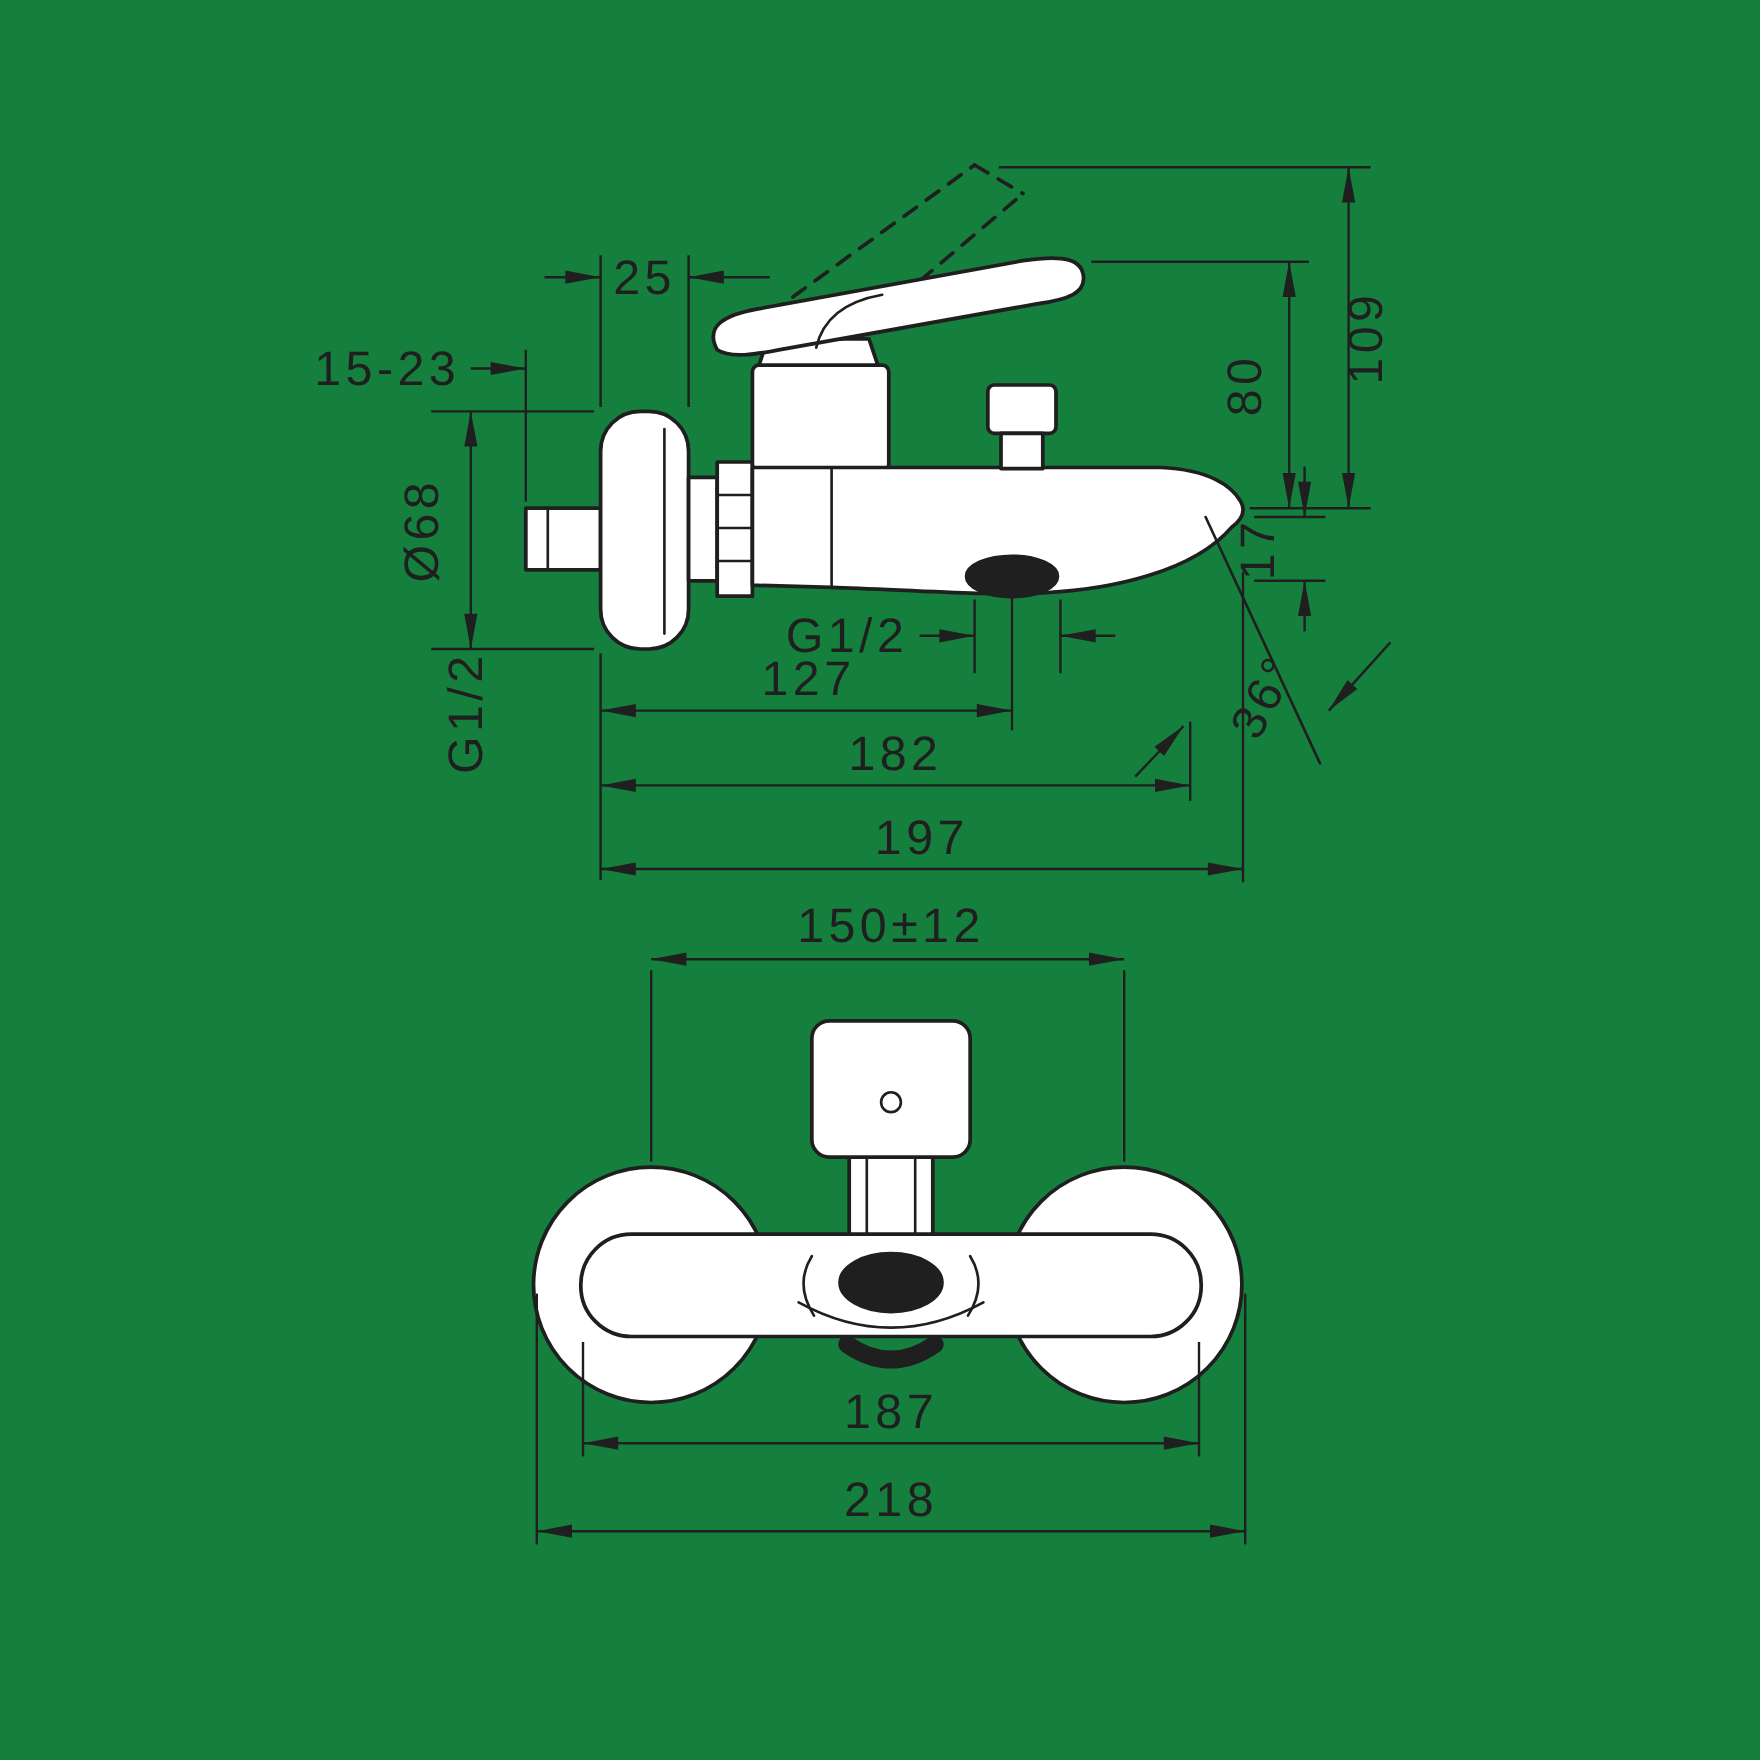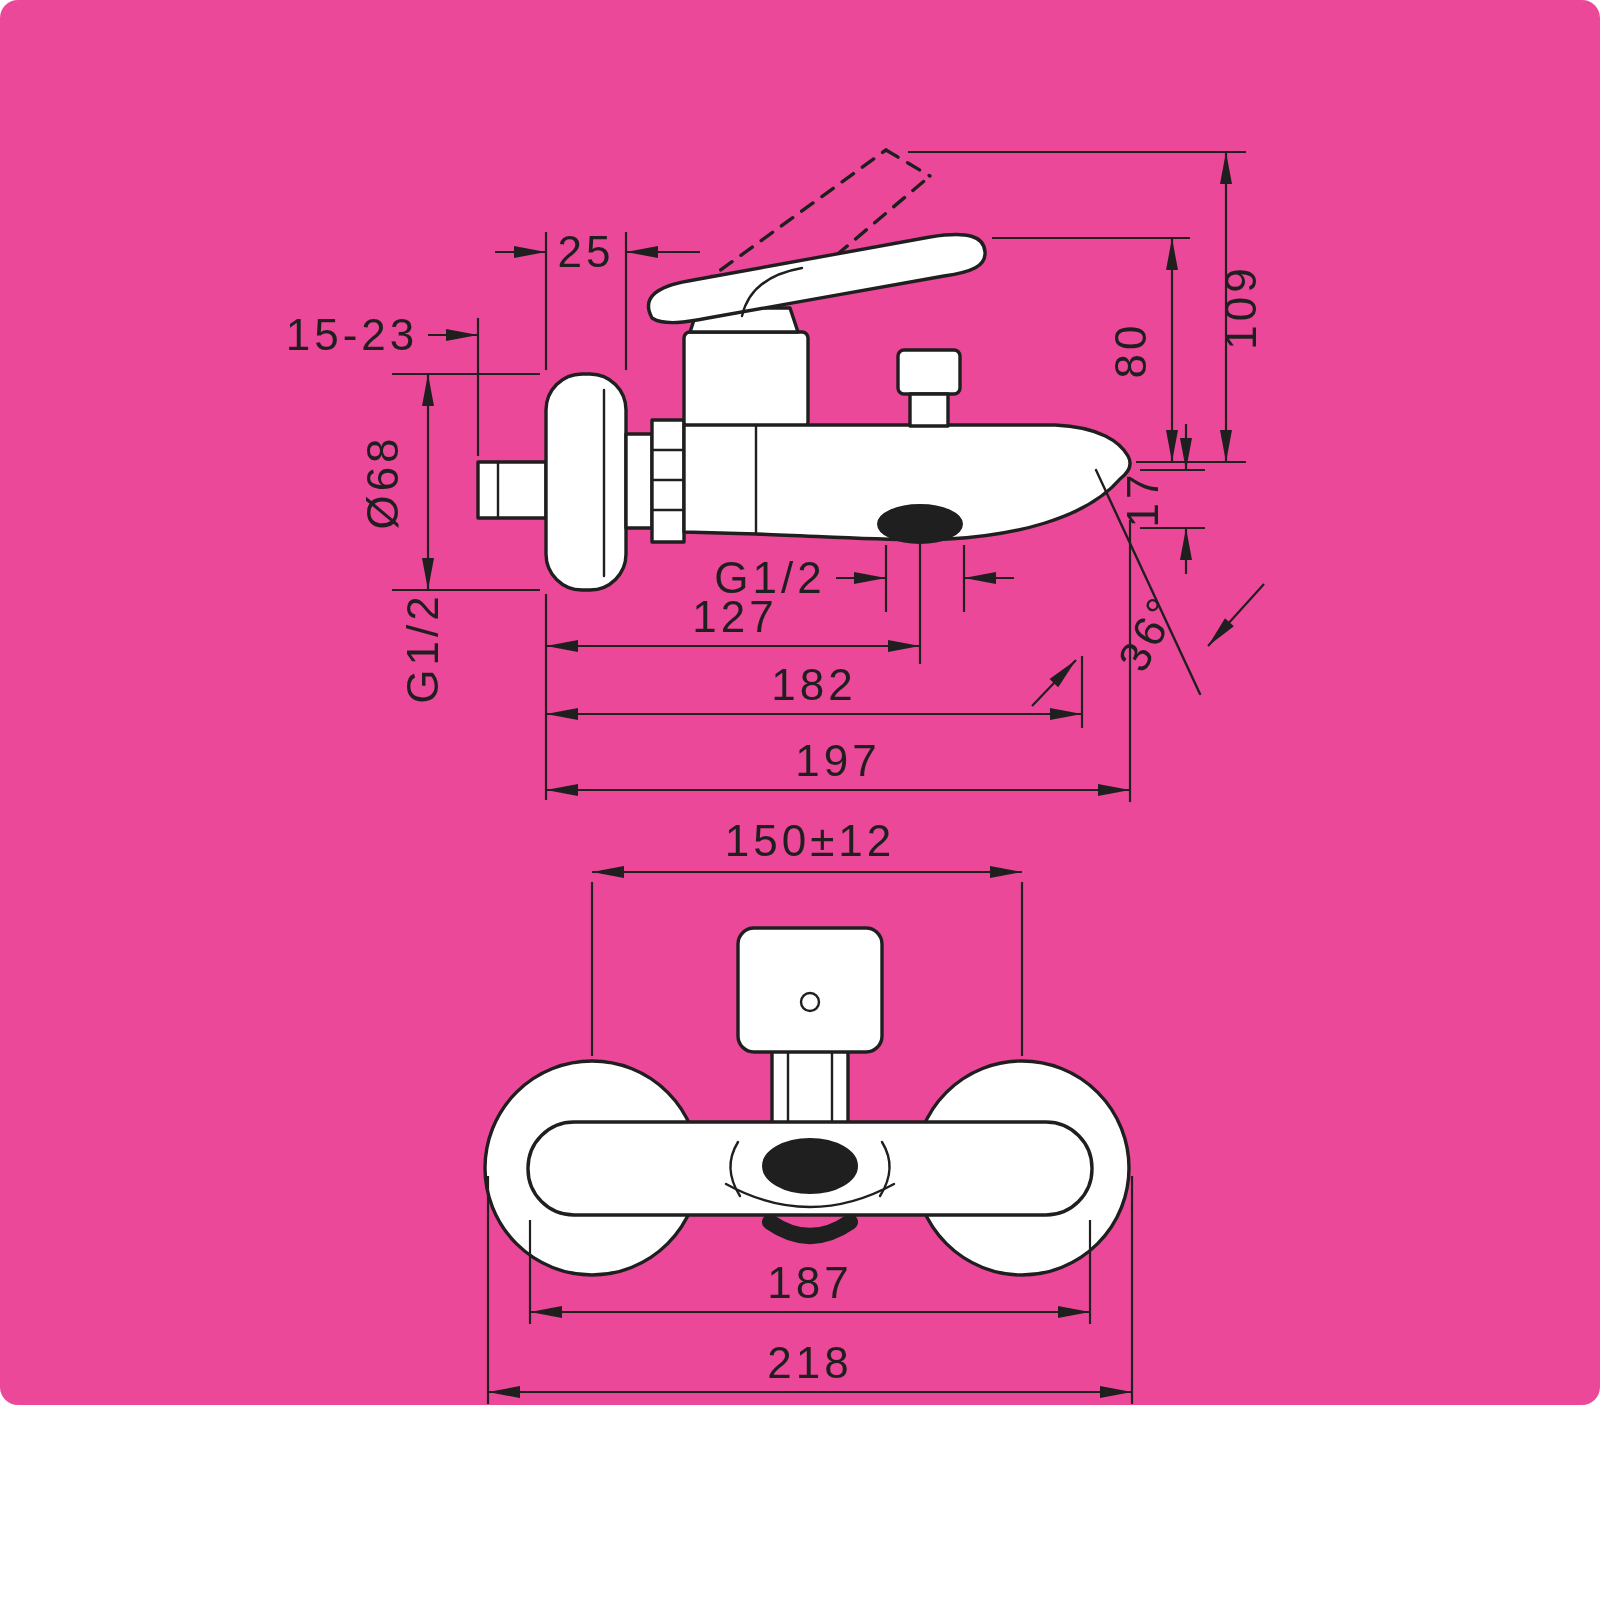--- a/index.html
+++ b/index.html
@@ -2,24 +2,23 @@
 <html><head>
 <meta charset="utf-8">
 <style>
   html, body {
     margin: 0;
     padding: 0;
     background: #ffffff;
   }
   .page {
     width: 1600px;
-    height: 1405px;
-    background: #ec4899;
+    height: 1600px;
+    background: #15803d;
     position: relative;
-    border-radius: 18px;
   }
   svg { display: block; }
 
   .draw {
     fill: #ffffff;
     stroke: #1f1f1f;
     stroke-width: 3.4;
     stroke-linejoin: round;
     stroke-linecap: round;
   }

